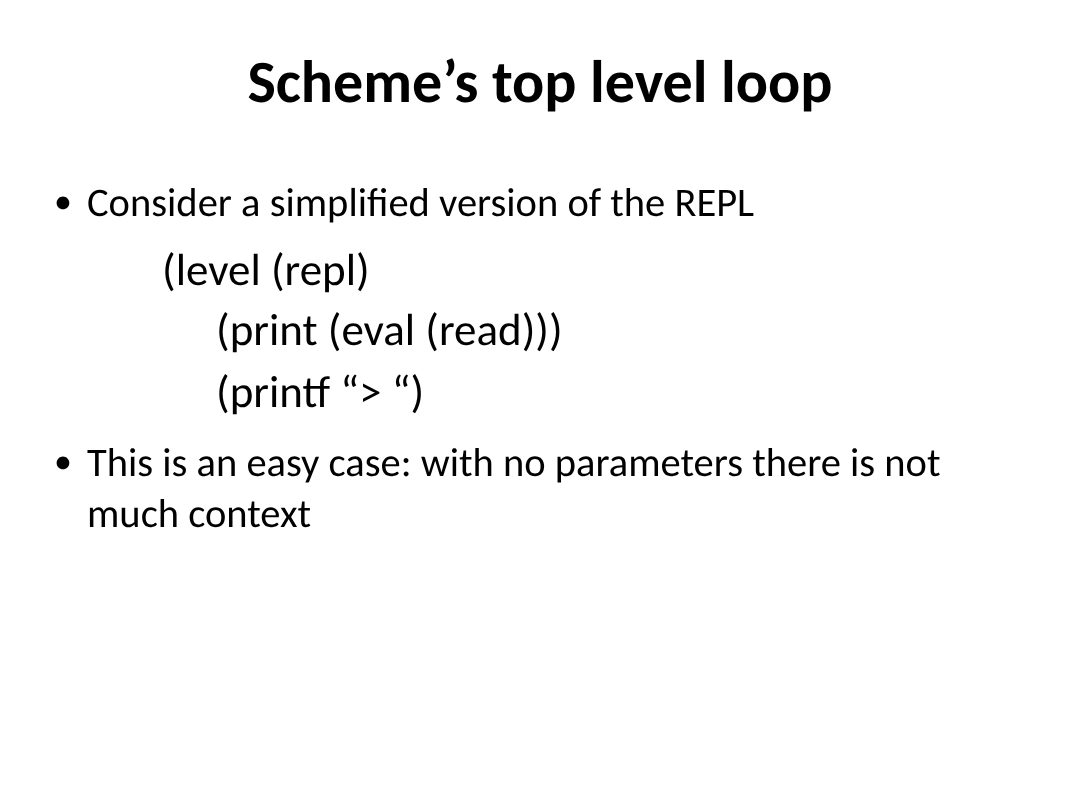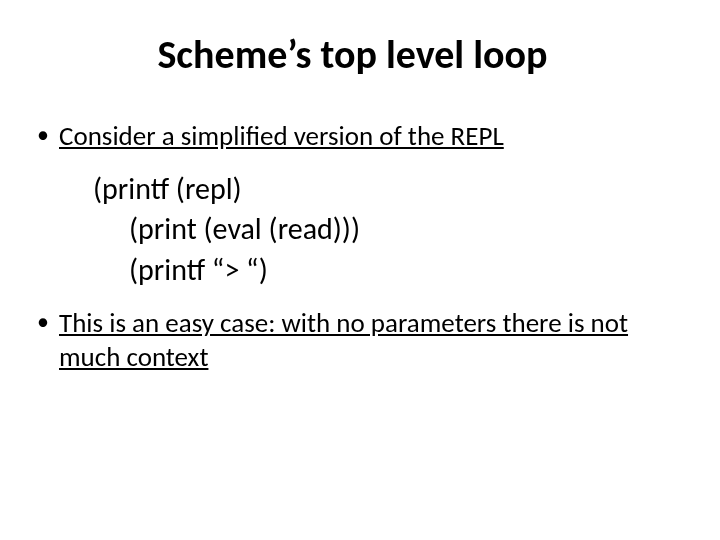--- a/index.html
+++ b/index.html
@@ -9,35 +9,34 @@
     height: 540px;
     background: #ffffff;
     font-family: Calibri, "Segoe UI", Arial, sans-serif;
     color: #000;
     overflow: hidden;
   }
   .slide {
     width: 720px;
     height: 534px;
     box-sizing: border-box;
-    padding: 20px 30px 30px 15px;
+    padding: 20px 30px 30px 30px;
     position: relative;
   }
   .title {
     font-weight: 700;
     font-size: 40px;
     text-align: center;
     margin: 10px 0 40px 0;
     letter-spacing: 0px;
   }
   ul.bullets {
     list-style: none;
-    margin: 16px;
+    margin: 0;
     padding: 0;
-    text-decoration: underline;
   }
   ul.bullets > li {
     position: relative;
     padding-left: 28px;
     font-size: 27px;
     line-height: 1.25;
     margin-bottom: 8px;
   }
   ul.bullets > li::before {
     content: "•";
@@ -66,21 +65,21 @@
 
   <div class="title">Scheme’s top level loop</div>
 
   <ul class="bullets">
     <li>
       <span>Consider a simplified version of the REPL</span>
     </li>
   </ul>
 
   <div class="code-block">
-    <div class="code-line">(printf (repl)</div>
+    <div class="code-line">(level (repl)</div>
     <div class="code-line code-indent">(print (eval (read)))</div>
     <div class="code-line code-indent">(printf “&gt; “)</div>
   </div>
 
   <ul class="bullets">
     <li>
       <span>This is an easy case: with no parameters there is not much context</span>
     </li>
   </ul>
 

